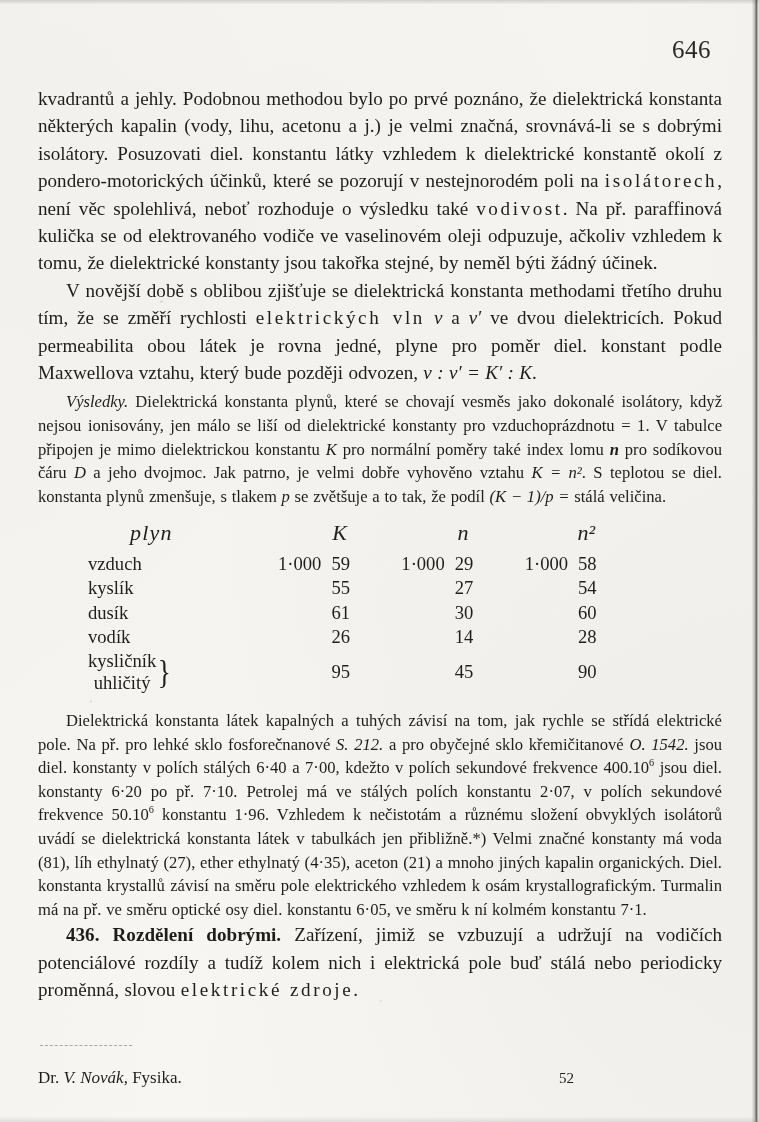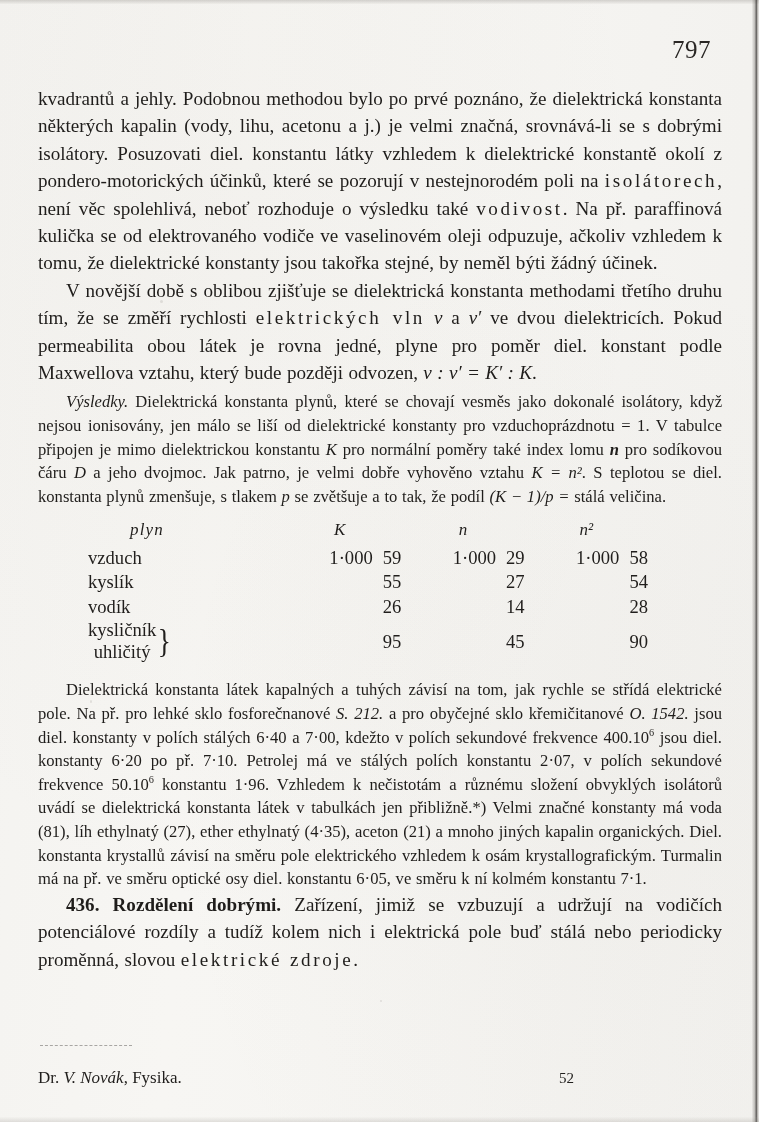--- a/index.html
+++ b/index.html
@@ -90,39 +90,39 @@
     width: 560px;
     margin-left: 50px;
     border-collapse: collapse;
     font-size: 18.6px;
   }
   .gas-table th {
     font-weight: normal;
     font-style: italic;
     padding: 0 0 5px 0;
     text-align: center;
-    font-size: 17px;
+    font-size: 22px;
   }
   .gas-table th.gas-head {
     text-align: left;
     padding-left: 42px;
     letter-spacing: 1.2px;
   }
   .gas-table td {
     padding: 0.5px 0;
     line-height: 23.5px;
   }
   .gas-table td.label {
     text-align: left;
     width: 190px;
     white-space: nowrap;
     position: relative;
   }
   .gas-table td.num {
-    text-align: right;
+    text-align: left;
     white-space: nowrap;
   }
   .prefix { margin-right: 10px; }
   .prefix.blank { visibility: hidden; }
 
   .brace-row td { vertical-align: middle; }
   .brace-label {
     display: inline-block;
     position: relative;
     line-height: 22px;
@@ -186,21 +186,21 @@
   <div class="scan-edge-top"></div>
   <div class="scan-edge-right"></div>
   <div class="scan-edge-bottom"></div>
 
   <div class="speck" style="left:160px;top:300px;width:3px;height:3px;"></div>
   <div class="speck" style="left:612px;top:452px;width:2px;height:2px;"></div>
   <div class="speck" style="left:90px;top:700px;width:2px;height:3px;"></div>
   <div class="speck" style="left:700px;top:860px;width:3px;height:2px;"></div>
   <div class="speck" style="left:380px;top:1000px;width:2px;height:2px;"></div>
 
-  <div class="folio">797</div>
+  <div class="folio">646</div>
 
   <div class="body-col">
 
     <p><span>kvadrantů a jehly. Podobnou methodou bylo po prvé poznáno, že dielektrická konstanta některých kapalin (vody, lihu, acetonu a j.) je velmi značná, srovnává-li se s dobrými isolátory. Posuzovati diel. konstantu látky vzhledem k dielektrické konstantě okolí z pondero-motorických účinků, které se pozorují v nestejnorodém poli na </span><span class="sp">isolátorech</span><span>, není věc spolehlivá, neboť rozhoduje o výsledku také </span><span class="sp">vodivost</span><span>. Na př. paraffinová kulička se od elektrovaného vodiče ve vaselinovém oleji odpuzuje, ačkoliv vzhledem k tomu, že dielektrické konstanty jsou takořka stejné, by neměl býti žádný účinek.</span></p>
 
     <p class="indent"><span>V novější době s oblibou zjišťuje se dielektrická konstanta methodami třetího druhu tím, že se změří rychlosti </span><span class="sp">elektrických vln</span><span> </span><span class="math">v</span><span> a </span><span class="math">v′</span><span> ve dvou dielektricích. Pokud permeabilita obou látek je rovna jedné, plyne pro poměr diel. konstant podle Maxwellova vztahu, který bude později odvozen, </span><span class="math">v : v′ = K′ : K</span><span>.</span></p>
 
     <p class="small indent" style="margin-top:4px;"><span class="it">Výsledky.</span><span> Dielektrická konstanta plynů, které se chovají vesměs jako dokonalé isolátory, když nejsou ionisovány, jen málo se liší od dielektrické konstanty pro vzduchoprázdnotu </span><span>= 1</span><span>. V tabulce připojen je mimo dielektrickou konstantu </span><span class="math">K</span><span> pro normální poměry také index lomu </span><span class="math bd">n</span><span> pro sodíkovou čáru </span><span class="math">D</span><span> a jeho dvojmoc. Jak patrno, je velmi dobře vyhověno vztahu </span><span class="math">K = n²</span><span>. S teplotou se diel. konstanta plynů zmenšuje, s tlakem </span><span class="math">p</span><span> se zvětšuje a to tak, že podíl </span><span class="math">(K − 1)/p =</span><span> stálá veličina.</span></p>
 
     <table class="gas-table">
@@ -217,20 +217,26 @@
           <td class="label">vzduch</td>
           <td class="num"><span class="prefix">1·000</span><span>59</span></td>
           <td class="num"><span class="prefix">1·000</span><span>29</span></td>
           <td class="num"><span class="prefix">1·000</span><span>58</span></td>
         </tr>
         <tr>
           <td class="label">kyslík</td>
           <td class="num"><span class="prefix blank">1·000</span><span>55</span></td>
           <td class="num"><span class="prefix blank">1·000</span><span>27</span></td>
           <td class="num"><span class="prefix blank">1·000</span><span>54</span></td>
+        </tr>
+        <tr>
+          <td class="label">dusík</td>
+          <td class="num"><span class="prefix blank">1·000</span><span>61</span></td>
+          <td class="num"><span class="prefix blank">1·000</span><span>30</span></td>
+          <td class="num"><span class="prefix blank">1·000</span><span>60</span></td>
         </tr>
         <tr>
           <td class="label">vodík</td>
           <td class="num"><span class="prefix blank">1·000</span><span>26</span></td>
           <td class="num"><span class="prefix blank">1·000</span><span>14</span></td>
           <td class="num"><span class="prefix blank">1·000</span><span>28</span></td>
         </tr>
         <tr class="brace-row">
           <td class="label">
             <span class="brace-label">

